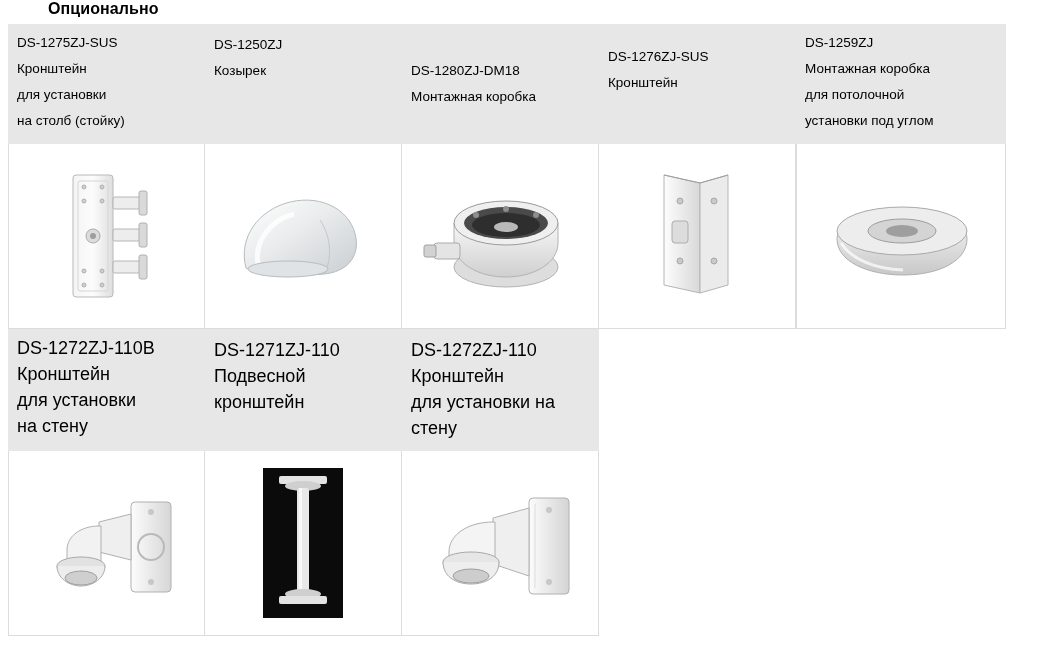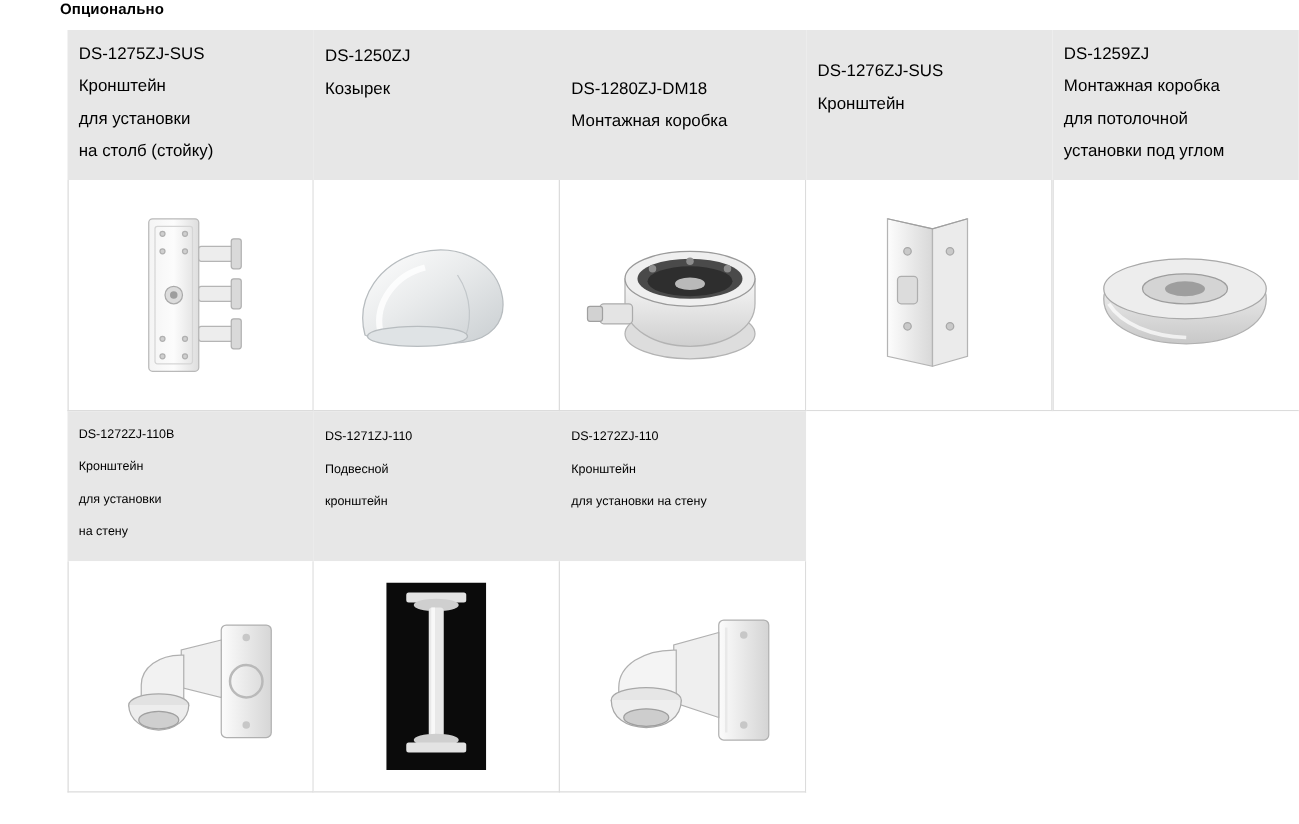--- a/index.html
+++ b/index.html
@@ -16,34 +16,33 @@
   }
   .page {
     position: relative;
     width: 1039px;
     height: 659px;
   }
   .section-title {
     position: absolute;
     left: 48px;
     top: 0px;
-    font-size: 12px;
+    font-size: 16px;
     font-weight: bold;
     letter-spacing: 0.1px;
   }
   .grid {
     position: absolute;
     left: 8px;
     top: 24px;
     width: 1022px;
   }
   .row {
     display: flex;
     align-items: stretch;
-    margin-left: 46px;
   }
   .cell {
     box-sizing: border-box;
     width: 197px;
     flex: 0 0 197px;
   }
   .cell.wide {
     width: 210px;
     flex: 0 0 210px;
   }
@@ -53,21 +52,21 @@
   
   .labels .cell {
     background: #e7e7e7;
     padding: 8px 9px 10px 9px;
     font-size: 13.5px;
     line-height: 26px;
   }
   .labels-2 .cell {
     background: #e7e7e7;
     padding: 8px 9px 10px 9px;
-    font-size: 10px;
+    font-size: 18px;
     line-height: 26px;
   }
   .labels .cell.empty, .labels-2 .cell.empty {
     background: #ffffff;
   }
   .lbl-code { white-space: nowrap; }
   .lbl-desc { white-space: normal; }
 
   
   .images .cell {

